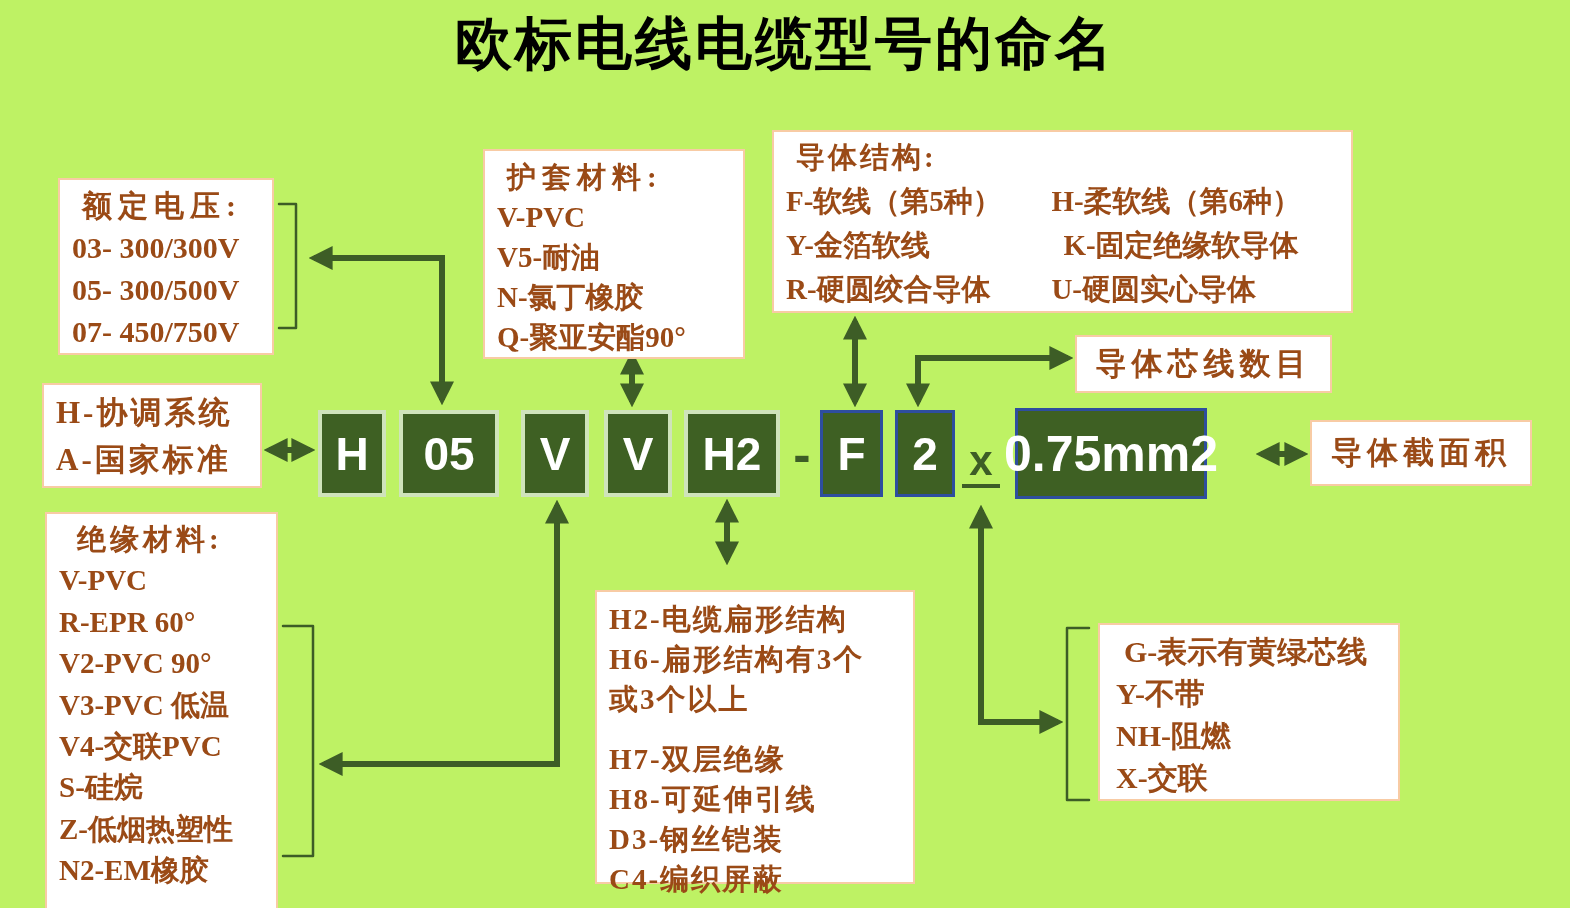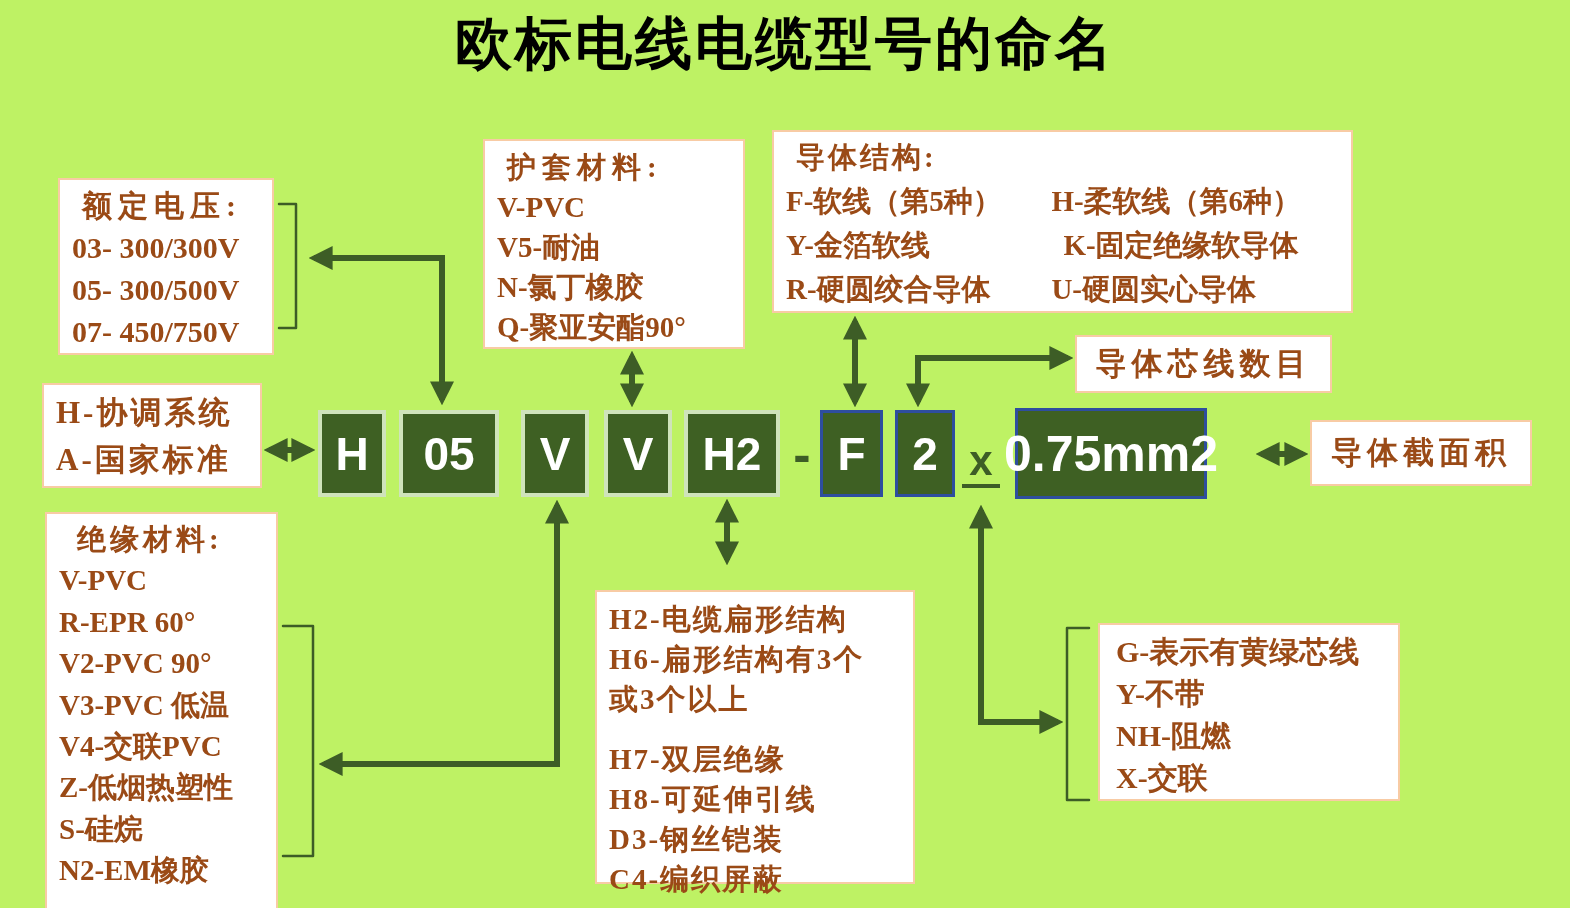--- a/index.html
+++ b/index.html
@@ -61,21 +61,21 @@
     <div class="lline">03- 300/300V</div>
     <div class="lline">05- 300/500V</div>
     <div class="lline">07- 450/750V</div>
   </div>
 
   <div class="lbox" style="left:42px;top:383px;width:220px;height:105px;font-size:31px;line-height:47px;padding-top:4px;">
     <div class="lline" style="letter-spacing:3px;">H-协调系统</div>
     <div class="lline" style="letter-spacing:3px;">A-国家标准</div>
   </div>
 
-  <div class="lbox" style="left:483px;top:139px;width:262px;height:210px;font-size:29px;line-height:40px;padding-top:6px;">
+  <div class="lbox" style="left:483px;top:149px;width:262px;height:210px;font-size:29px;line-height:40px;padding-top:6px;">
     <div class="btitle">护套材料:</div>
     <div class="lline">V-PVC</div>
     <div class="lline">V5-耐油</div>
     <div class="lline">N-氯丁橡胶</div>
     <div class="lline">Q-聚亚安酯90°</div>
   </div>
 
   <div class="lbox" style="left:772px;top:130px;width:581px;height:183px;font-size:29px;line-height:44px;padding-top:3px;">
     <div class="btitle" style="letter-spacing:3px;">导体结构:</div>
     <div class="grid2">
@@ -96,37 +96,37 @@
     <span>导体截面积</span>
   </div>
 
   <div class="lbox" style="left:45px;top:512px;width:233px;height:432px;font-size:29px;line-height:41.4px;padding-top:5px;">
     <div class="btitle" style="padding-left:30px;letter-spacing:4px;">绝缘材料:</div>
     <div class="lline">V-PVC</div>
     <div class="lline">R-EPR 60°</div>
     <div class="lline">V2-PVC 90°</div>
     <div class="lline">V3-PVC 低温</div>
     <div class="lline">V4-交联PVC</div>
+    <div class="lline">S-硅烷</div>
     <div class="lline">Z-低烟热塑性</div>
-    <div class="lline">S-硅烷</div>
     <div class="lline">N2-EM橡胶</div>
   </div>
 
   <div class="lbox" style="left:595px;top:590px;width:320px;height:294px;font-size:29px;line-height:40px;padding-top:7px;">
     <div class="lline" style="letter-spacing:2px;">H2-电缆扁形结构</div>
     <div class="lline" style="letter-spacing:2px;">H6-扁形结构有3个</div>
     <div class="lline" style="letter-spacing:2px;">或3个以上</div>
     <div class="lline" style="letter-spacing:2px;margin-top:20px;">H7-双层绝缘</div>
     <div class="lline" style="letter-spacing:2px;">H8-可延伸引线</div>
     <div class="lline" style="letter-spacing:2px;">D3-钢丝铠装</div>
     <div class="lline" style="letter-spacing:2px;">C4-编织屏蔽</div>
   </div>
 
   <div class="lbox" style="left:1098px;top:623px;width:302px;height:178px;font-size:30px;line-height:42px;padding-top:6px;">
-    <div class="lline" style="padding-left:16px;">G-表示有黄绿芯线</div>
+    <div class="lline" style="padding-left:24px;">G-表示有黄绿芯线</div>
     <div class="lline" style="padding-left:16px;">Y-不带</div>
     <div class="lline" style="padding-left:16px;">NH-阻燃</div>
     <div class="lline" style="padding-left:16px;">X-交联</div>
   </div>
 
   <div class="gbox light" style="left:318px;top:410px;width:68px;height:87px;font-size:46px;">
     <span>H</span>
   </div>
   <div class="gbox light" style="left:399px;top:410px;width:100px;height:87px;font-size:46px;">
     <span>05</span>

